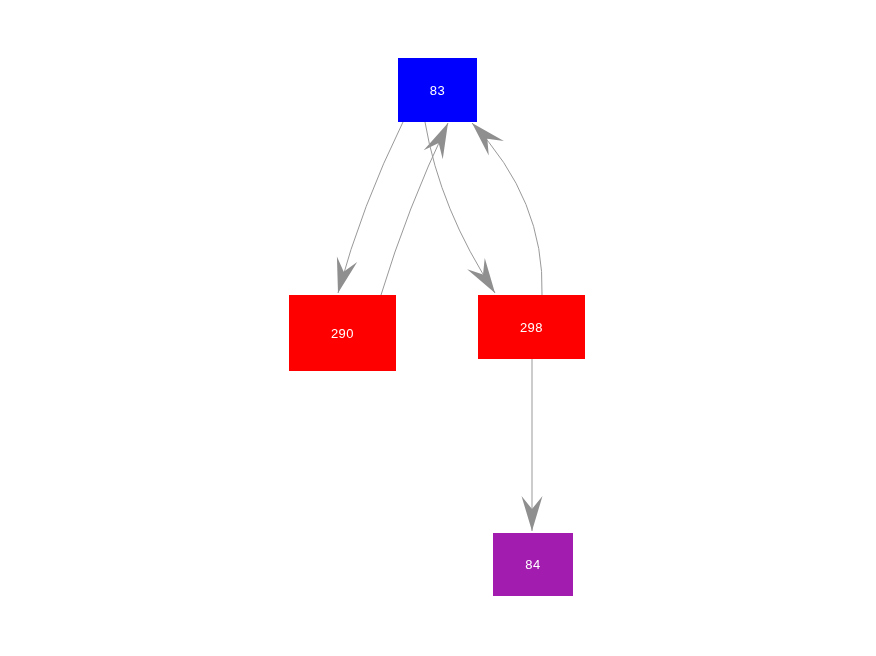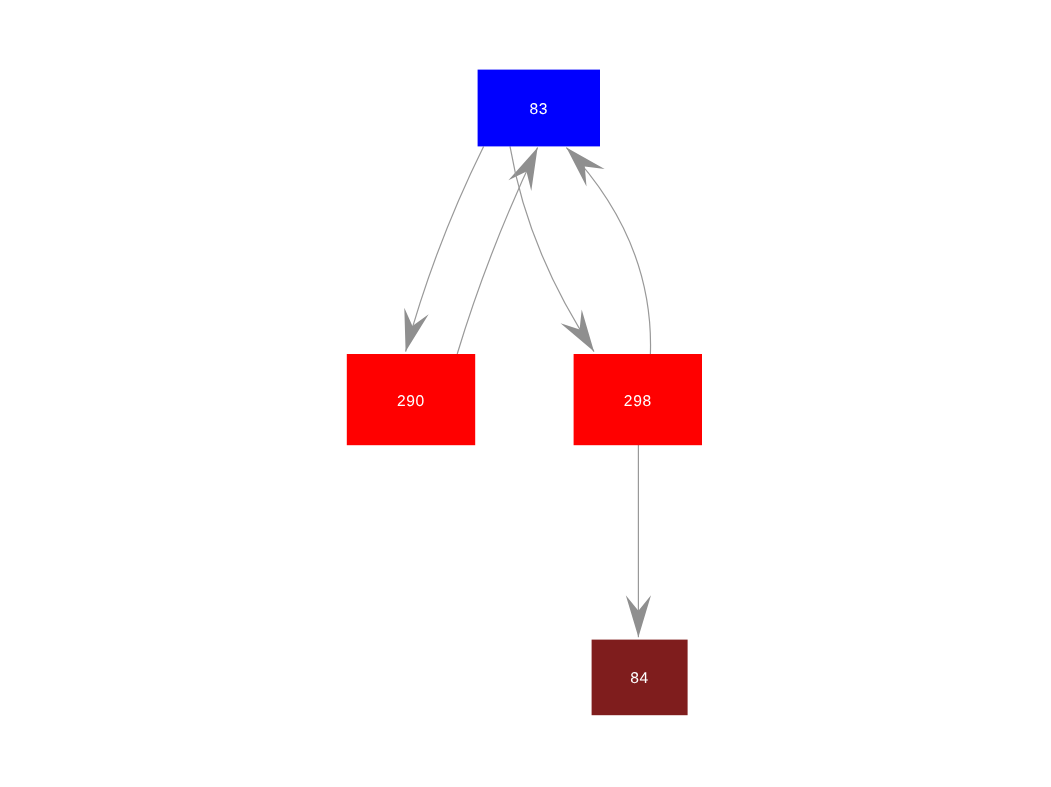--- a/index.html
+++ b/index.html
@@ -61,29 +61,29 @@
     <path d="M425,122 Q440,210 495,293"></path>
     <polygon points="0,0 -10.5,-35 0,-22 10.5,-35" transform="translate(495,293) rotate(-33)"></polygon>
 
     <path d="M542,295 Q545,200 472,123"></path>
     <polygon points="0,0 -10.5,-35 0,-22 10.5,-35" transform="translate(472,123) rotate(136)"></polygon>
 
     <path d="M532,359 L532,531"></path>
     <polygon points="0,0 -10.5,-35 0,-22 10.5,-35" transform="translate(532,531) rotate(0)"></polygon>
   </svg>
 
-  <div class="node" style="left: 398px; top: 58px; width: 102px; height: 64px; background: rgb(0, 0, 255);">
+  <div class="node" style="left: 398px; top: 58px; width: 79px; height: 64px; background: rgb(0, 0, 255);">
     <span class="node-label">83</span>
   </div>
 
   <div class="node" style="left: 289px; top: 295px; width: 107px; height: 76px; background: rgb(255, 0, 0);">
     <span class="node-label">290</span>
   </div>
 
-  <div class="node" style="left: 478px; top: 295px; width: 107px; height: 76px; background: rgb(255, 0, 0);">
+  <div class="node" style="left: 478px; top: 295px; width: 107px; height: 64px; background: rgb(255, 0, 0);">
     <span class="node-label">298</span>
   </div>
 
-  <div class="node" style="left: 493px; top: 533px; width: 80px; height: 63px; background: #7f1d1d;">
+  <div class="node" style="left: 493px; top: 533px; width: 80px; height: 63px; background: #a21caf;">
     <span class="node-label">84</span>
   </div>
 
 </div>
 
 </body></html>

